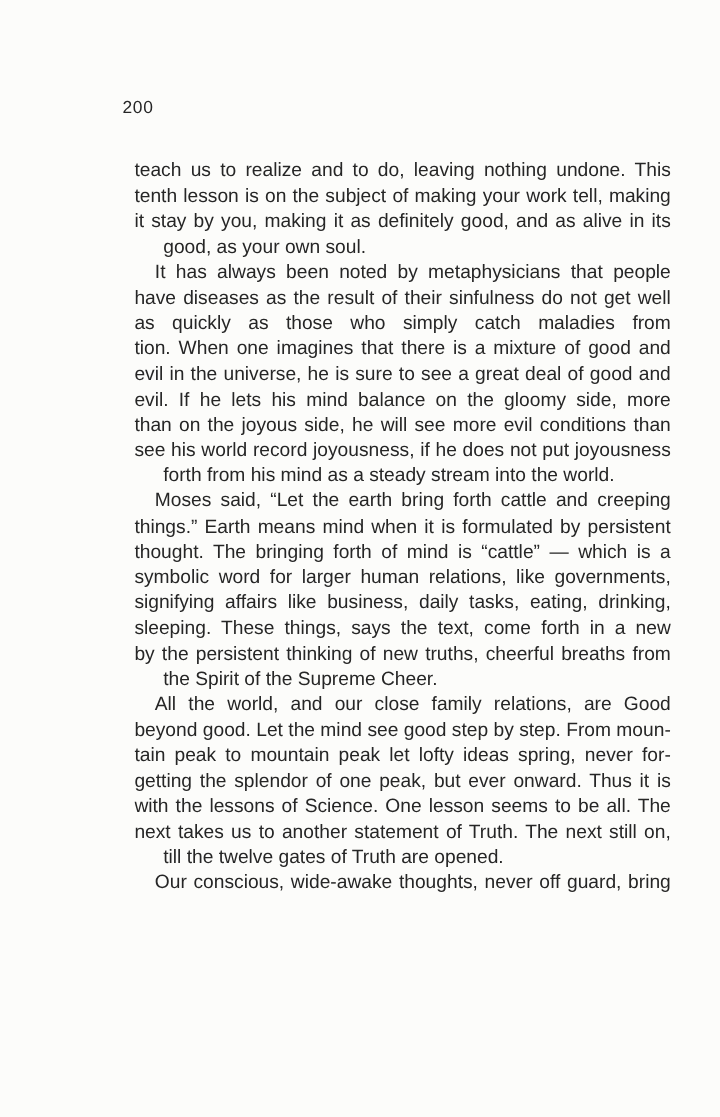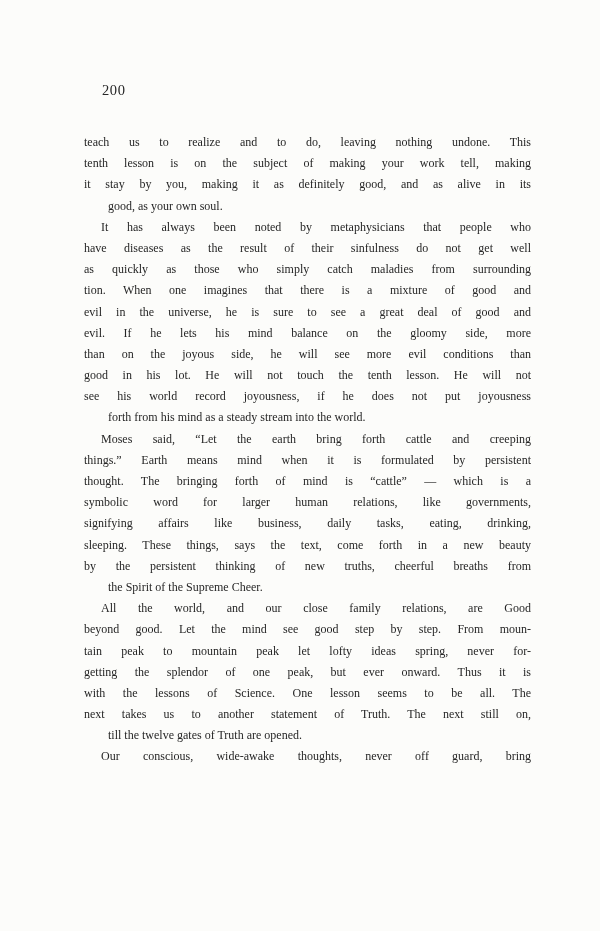--- a/index.html
+++ b/index.html
@@ -15,21 +15,21 @@
     height: 931px;
     background: var(--paper);
   }
   .page {
     position: relative;
     width: 600px;
     height: 831px;
     overflow: hidden;
     background: var(--paper);
     color: var(--ink);
-    font-family: Liberation Serif, serif;
+    font-family: Liberation Sans, sans-serif;
   }
   .header {
     position: absolute;
     top: 80px;
     left: 100px;
     width: 447px;
     text-align: center;
     height: 22px;
   }
   .page-num {
@@ -44,23 +44,23 @@
     display: inline-block;
     font-style: italic;
     font-weight: 600;
     font-size: 16px;
     word-spacing: 5px;
     letter-spacing: 0.2px;
   }
   .body-text {
     position: absolute;
     top: 132px;
-    left: 84px;
+    left: 112px;
     width: 447px;
-    font-size: 12px;
+    font-size: 16px;
     line-height: 21.2px;
   }
   .paragraph {
     margin: 0;
     padding: 0;
   }
   .line {
     height: 21.2px;
     overflow: hidden;
     text-align: justify;
@@ -90,21 +90,20 @@
         <div class="line last">good, as your own soul.</div>
       </div>
       <div class="paragraph">
         <div class="line indent">It has always been noted by metaphysicians that people who</div>
         <div class="line">have diseases as the result of their sinfulness do not get well</div>
         <div class="line">as quickly as those who simply catch maladies from surrounding</div>
         <div class="line">tion.  When one imagines that there is a mixture of good and</div>
         <div class="line">evil in the universe, he is sure to see a great deal of good and</div>
         <div class="line">evil.  If he lets his mind balance on the gloomy side, more</div>
         <div class="line">than on the joyous side, he will see more evil conditions than</div>
-        <div class="line">good in his lot.  He will not touch the tenth lesson.  He will not</div>
         <div class="line">see his world record joyousness, if he does not put joyousness</div>
         <div class="line last">forth from his mind as a steady stream into the world.</div>
       </div>
       <div class="paragraph">
         <div class="line indent">Moses said, “Let the earth bring forth cattle and creeping</div>
         <div class="line">things.”  Earth means mind when it is formulated by persistent</div>
         <div class="line">thought.  The bringing forth of mind is “cattle” — which is a</div>
         <div class="line">symbolic word for larger human relations, like governments,</div>
         <div class="line">signifying affairs like business, daily tasks, eating, drinking,</div>
         <div class="line">sleeping.  These things, says the text, come forth in a new beauty</div>

